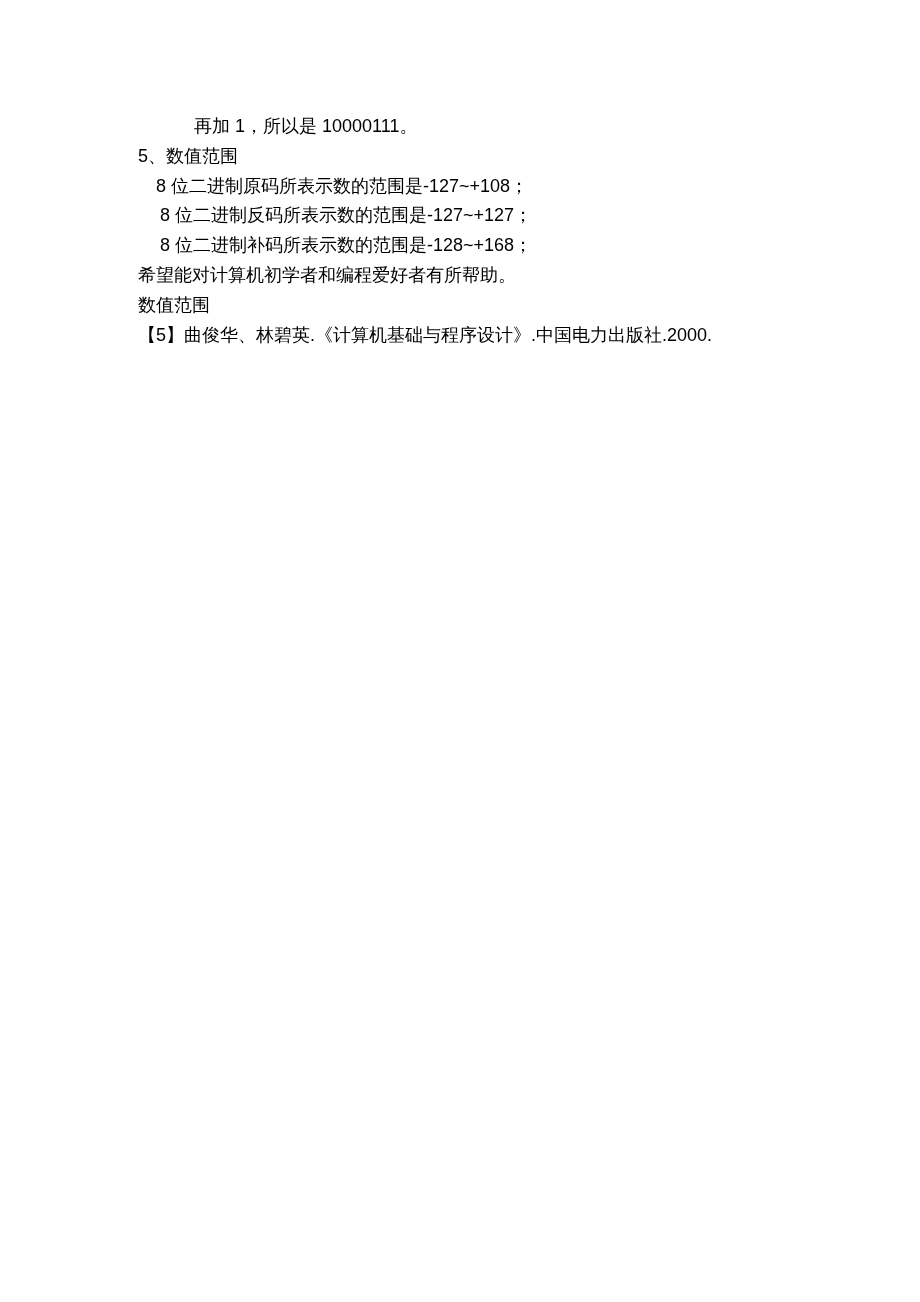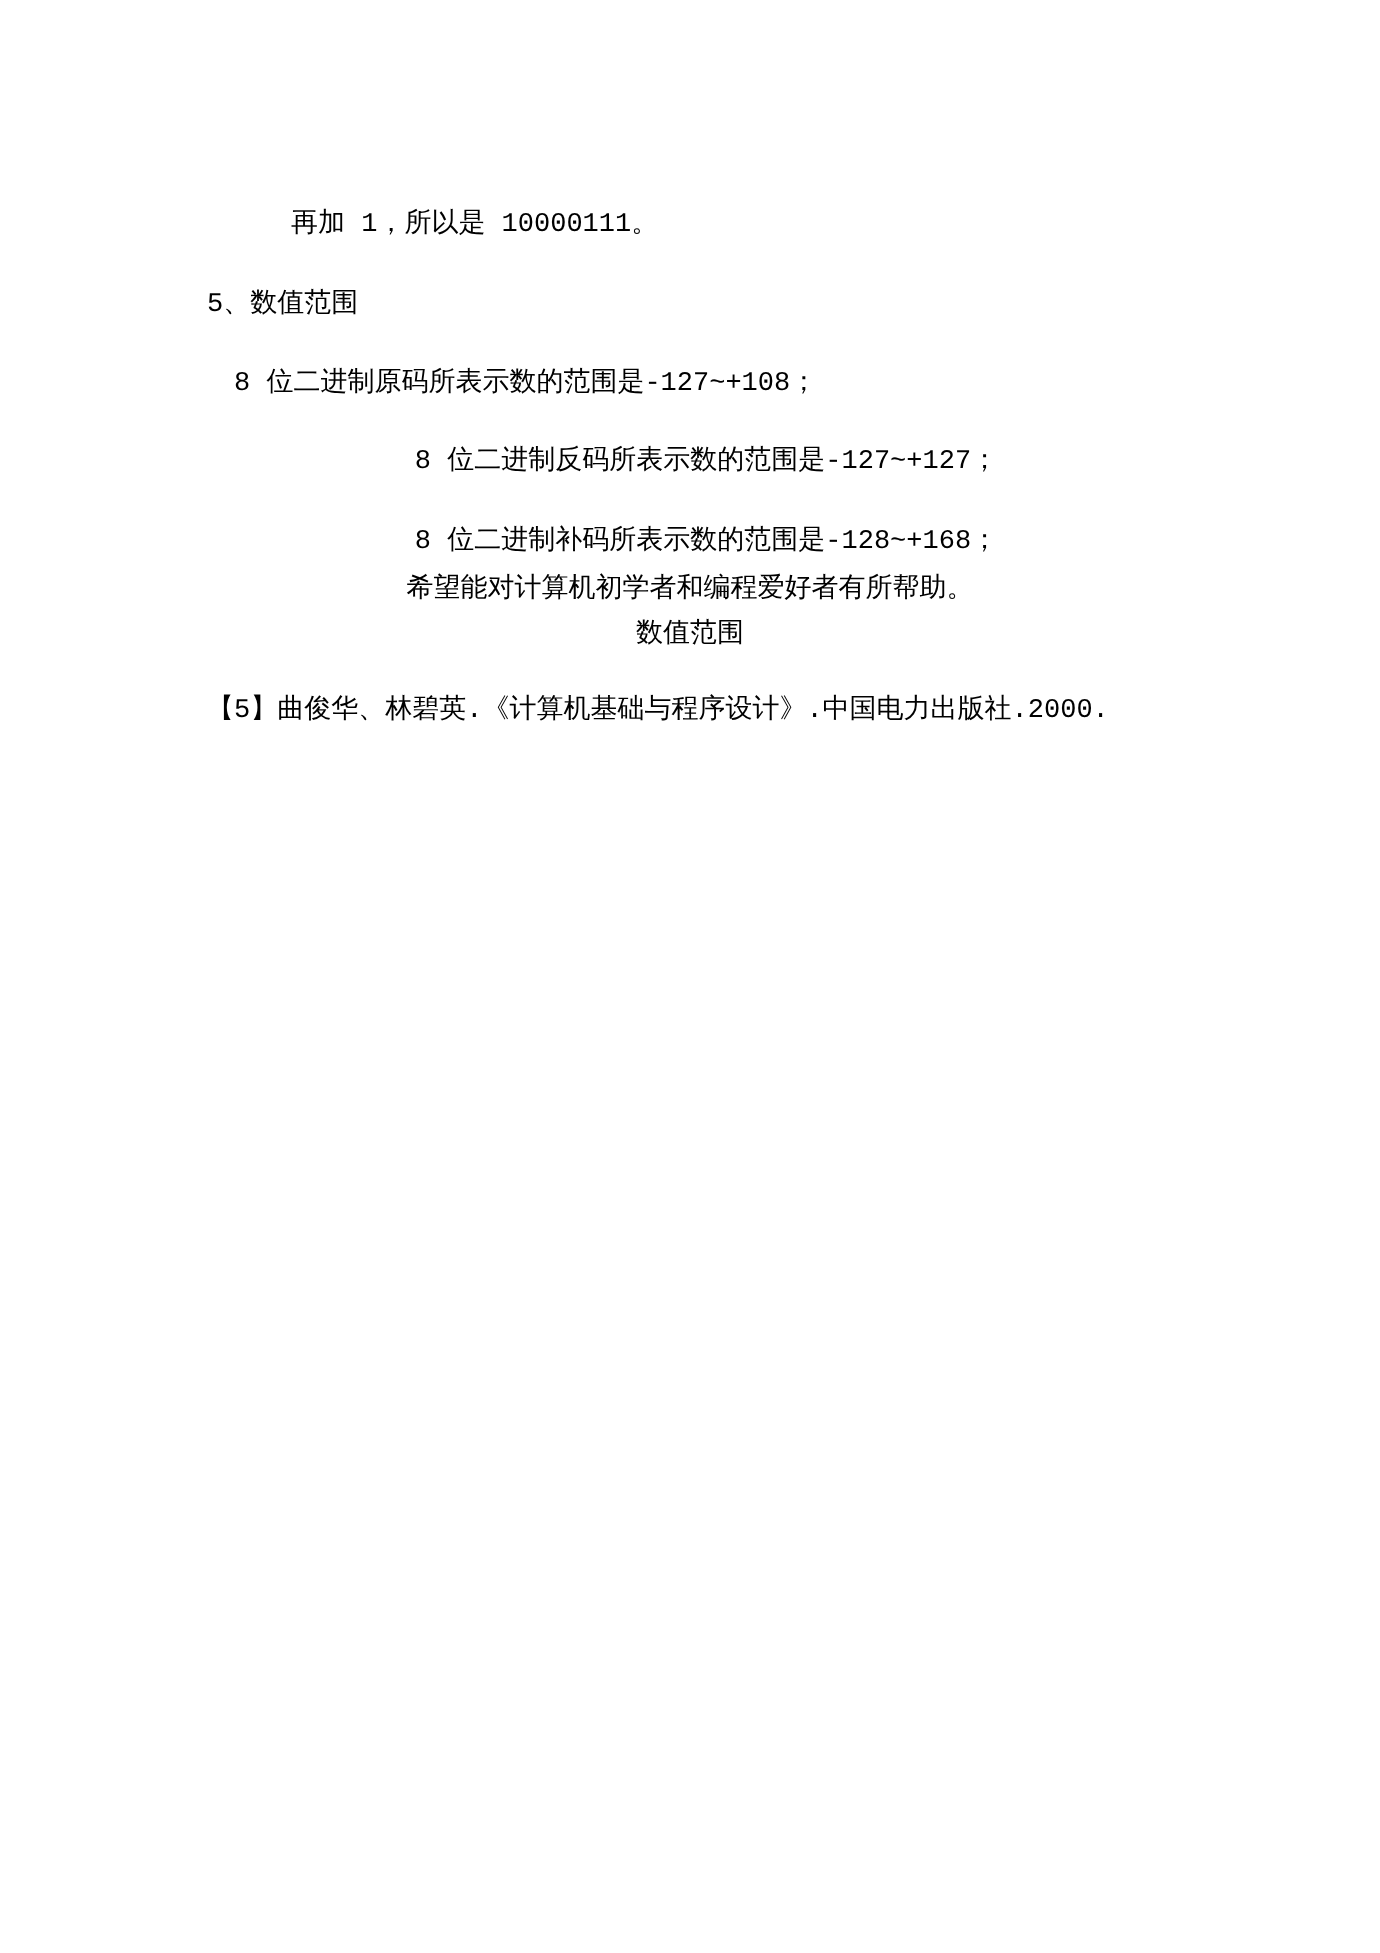--- a/index.html
+++ b/index.html
@@ -23,29 +23,26 @@
       margin-bottom: 1px;
     }
     .indent-1 {
       padding-left: 56px;
     }
     .indent-2 {
       padding-left: 18px;
     }
     .indent-3 {
       padding-left: 22px;
-      text-align: center;
     }
     .mixed {
-      font-family: Liberation Mono, monospace;
-      margin-top: 24px;
+      font-family: Liberation Sans, sans-serif;
     }
     .cn {
       font-family: "SimSun", "宋体", serif;
-      text-align: center;
     }
   </style>
 </head>
 <body>
 
 <div class="line indent-1 mixed">再加 1，所以是 10000111。</div>
 <div class="line mixed">5、数值范围</div>
 <div class="line indent-2 mixed">8 位二进制原码所表示数的范围是-127~+108；</div>
 <div class="line indent-3 mixed">8 位二进制反码所表示数的范围是-127~+127；</div>
 <div class="line indent-3 mixed">8 位二进制补码所表示数的范围是-128~+168；</div>

